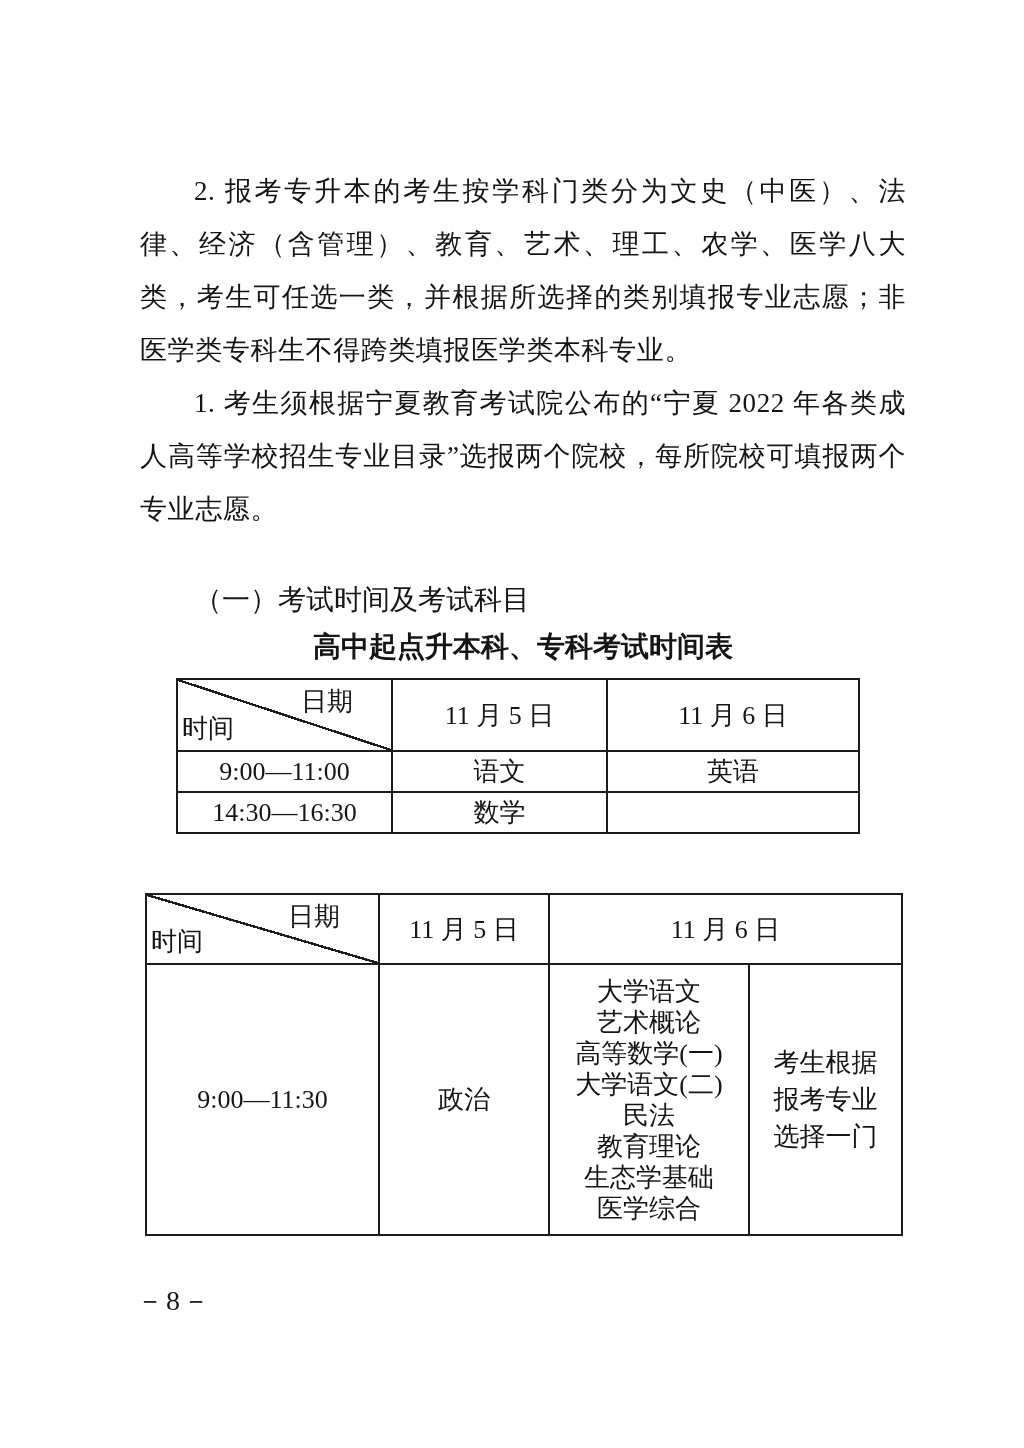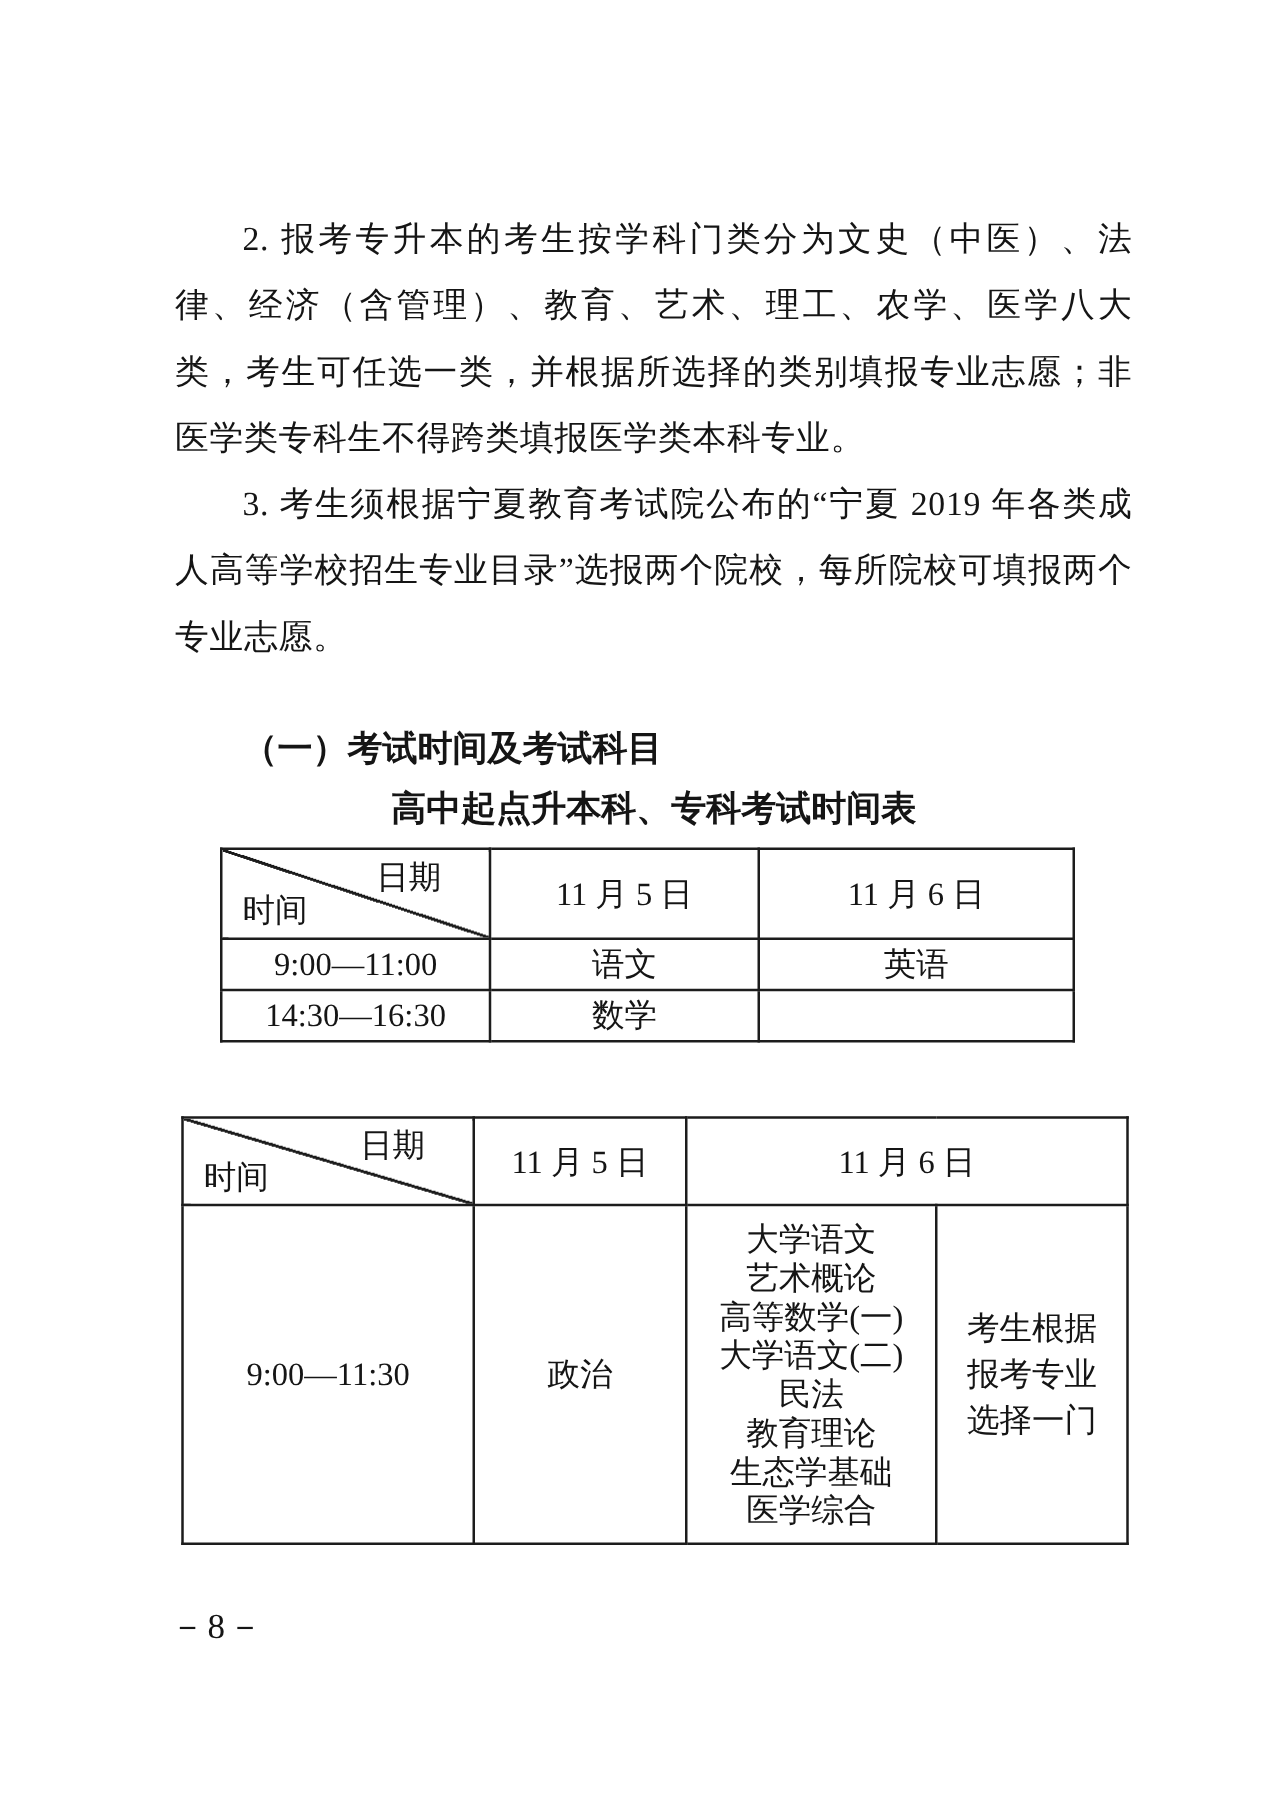--- a/index.html
+++ b/index.html
@@ -28,21 +28,21 @@
     left: 140px; width: 766px;
     padding-left: 54px;
     font-family: "Liberation Sans", "DejaVu Sans", sans-serif;
     font-weight: bold;
     font-size: 28px; line-height: 42px;
   }
   .subsec-heading {
     position: absolute;
     left: 140px; width: 766px;
     padding-left: 54px;
-    font-weight: bold;
+    font-weight: normal;
     font-size: 28px; line-height: 42px;
   }
   .tbl-title {
     position: absolute;
     left: 140px; width: 766px;
     text-align: center;
     font-family: "Liberation Sans", "DejaVu Sans", sans-serif;
     font-weight: bold;
     font-size: 28px; line-height: 42px;
   }
@@ -62,41 +62,41 @@
   td.diag {
     position: relative;
     padding: 0;
     background: linear-gradient(to top right,
       transparent calc(50% - 1.2px),
       #1c1c1c calc(50% - 1.2px),
       #1c1c1c calc(50% + 1.2px),
       transparent calc(50% + 1.2px));
   }
   td.diag .corner-date { position: absolute; top: 4px; right: 38px; font-size: 26px; }
-  td.diag .corner-time { position: absolute; bottom: 4px; left: 16px; font-size: 26px; }
+  td.diag .corner-time { position: absolute; bottom: 4px; left: 4px; font-size: 26px; }
   td.subjects {
     text-align: left;
     padding: 10px 6px 10px 14px;
   }
   td.subjects div { line-height: 31px; }
   td.note-cell { line-height: 37px; padding: 2px 6px; border-radius: 13px; }
   .page-num {
     position: absolute;
     left: 136px; top: 1282px;
     font-size: 28px;
     letter-spacing: 2px;
   }
 </style>
 </head>
 <body>
 
 <div class="page">
 
   <p class="para" style="top:165px;">2. 报考专升本的考生按学科门类分为文史（中医）、法律、经济（含管理）、教育、艺术、理工、农学、医学八大类，考生可任选一类，并根据所选择的类别填报专业志愿；非医学类专科生不得跨类填报医学类本科专业。</p>
-  <p class="para" style="top:377px;">3. 考生须根据宁夏教育考试院公布的“宁夏 2019 年各类成人高等学校招生专业目录”选报两个院校，每所院校可填报两个专业志愿。</p>
+  <p class="para" style="top:377px;">1. 考生须根据宁夏教育考试院公布的“宁夏 2022 年各类成人高等学校招生专业目录”选报两个院校，每所院校可填报两个专业志愿。</p>
 
   <div class="subsec-heading" style="top:579px;">（一）考试时间及考试科目</div>
 
   <div class="tbl-title" style="top:626px;">高中起点升本科、专科考试时间表</div>
 
   <table class="sched" style="left:176px; top:678px; width:682px;">
     <colgroup>
         <col style="width:215px">
         <col style="width:215px">
         <col style="width:252px">

